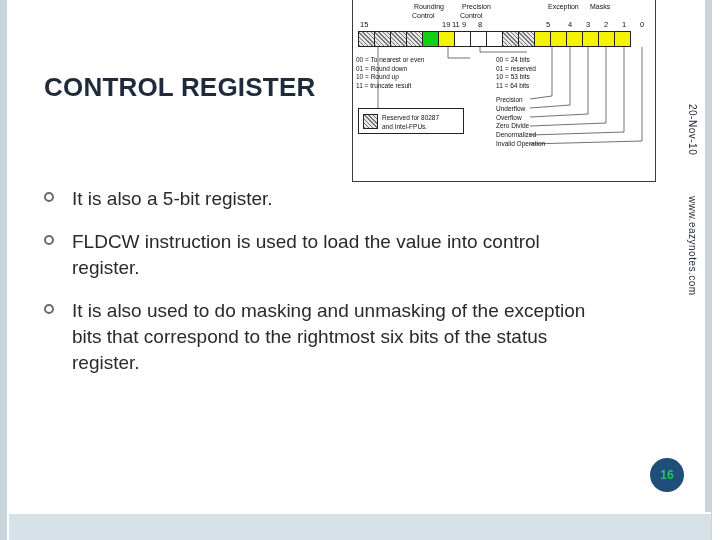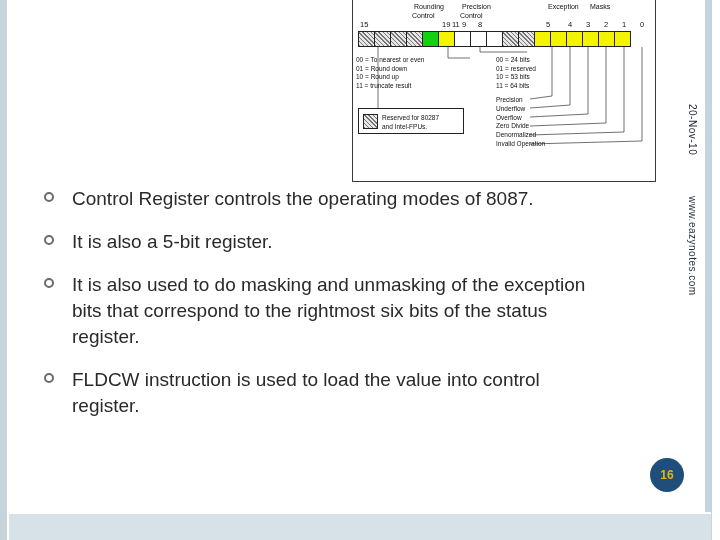--- a/index.html
+++ b/index.html
@@ -91,21 +91,21 @@
 
   
   .pagenum {
     position: absolute;
     right: 28px;
     bottom: 48px;
     width: 34px;
     height: 34px;
     border-radius: 50%;
     background: #1e4e79;
-    color: #eab308;
+    color: #22c55e;
     font-size: 12px;
     font-weight: bold;
     display: flex;
     align-items: center;
     justify-content: center;
   }
 
   
   .bullets {
     position: absolute;
@@ -335,38 +335,35 @@
     </div>
 
     <div class="exc-list">Precision
 Underflow
 Overflow
 Zero Divide
 Denormalized
 Invalid Operation</div>
   </div>
 
+  <div class="title">CONTROL REGISTER</div>
 
   <div class="vtext date">20-Nov-10</div>
   <div class="vtext url">www.eazynotes.com</div>
 
   <div class="bullets">
     <div class="bullet">
       <span class="marker"></span>
-      <span>Control Register controls the operating modes of 8087.</span>
+      <span>It is also a 5-bit register.</span>
     </div>
     <div class="bullet">
       <span class="marker"></span>
-      <span>It is also a 5-bit register.</span>
+      <span>FLDCW instruction is used to load the value into control register.</span>
     </div>
     <div class="bullet">
       <span class="marker"></span>
       <span>It is also used to do masking and unmasking of the exception bits that correspond to the rightmost six bits of the status register.</span>
     </div>
-    <div class="bullet">
-      <span class="marker"></span>
-      <span>FLDCW instruction is used to load the value into control register.</span>
-    </div>
   </div>
 
   <div class="pagenum">16</div>
 
 </div>
 
 </body></html>

